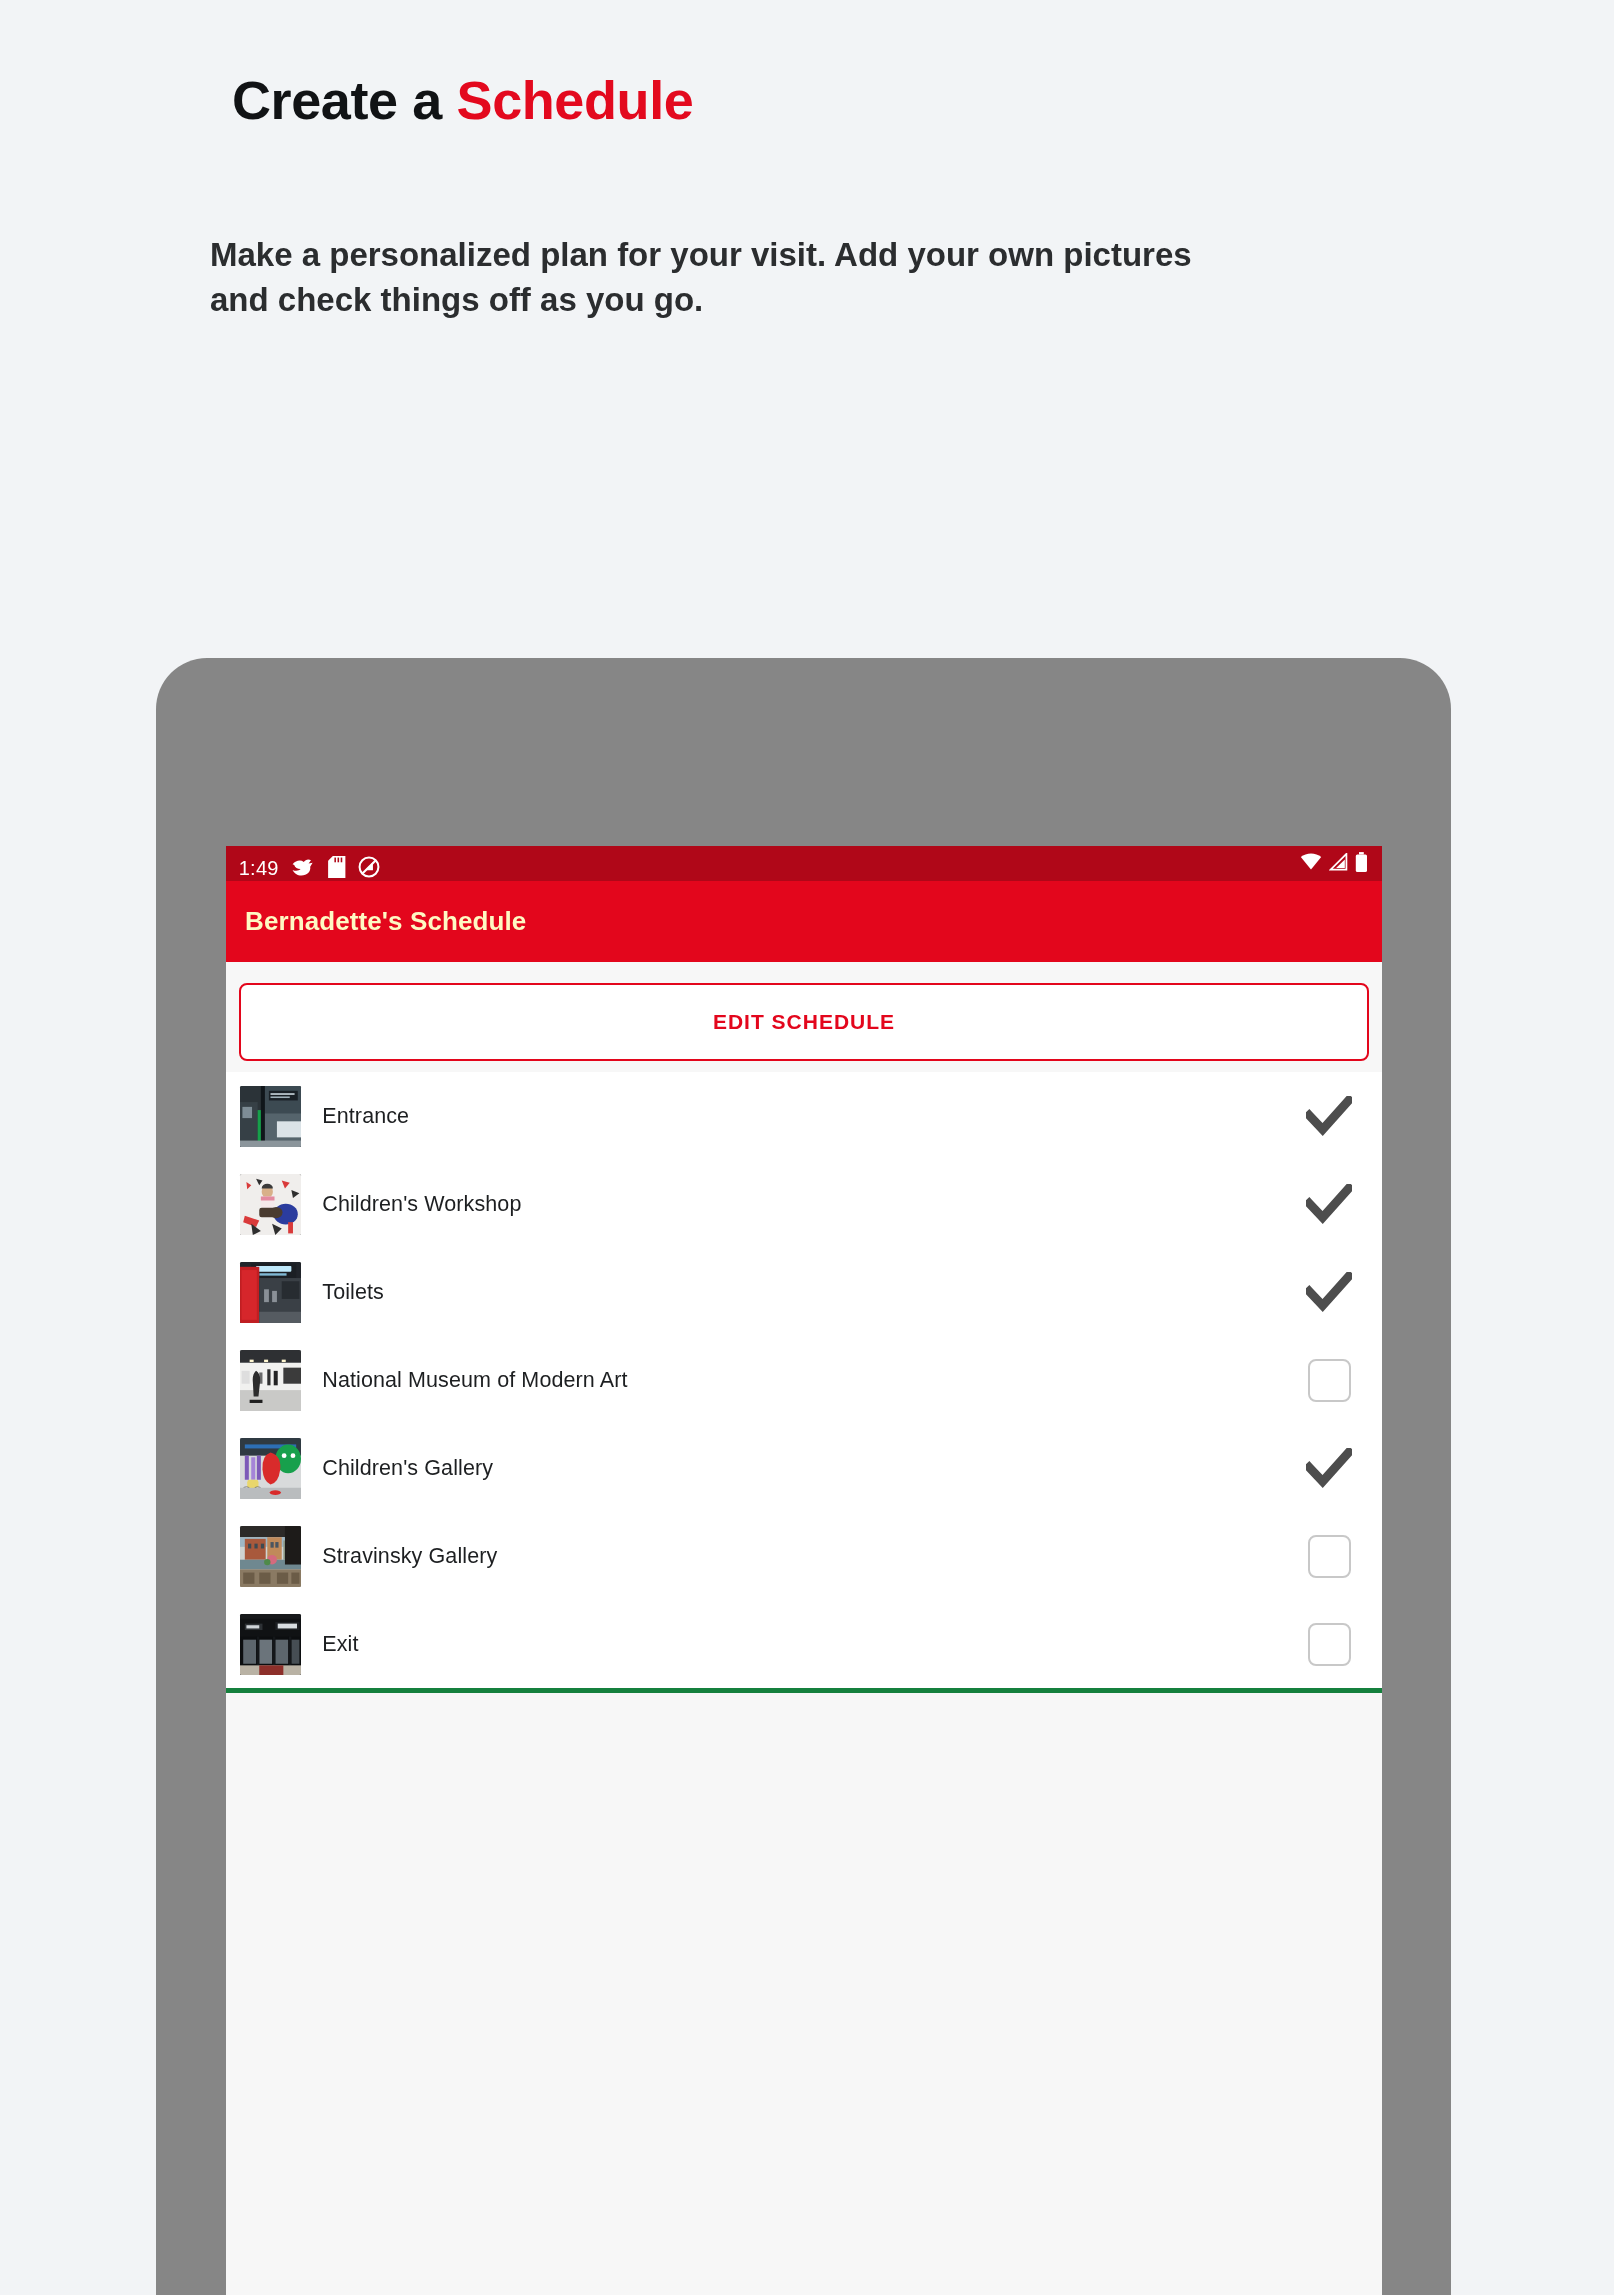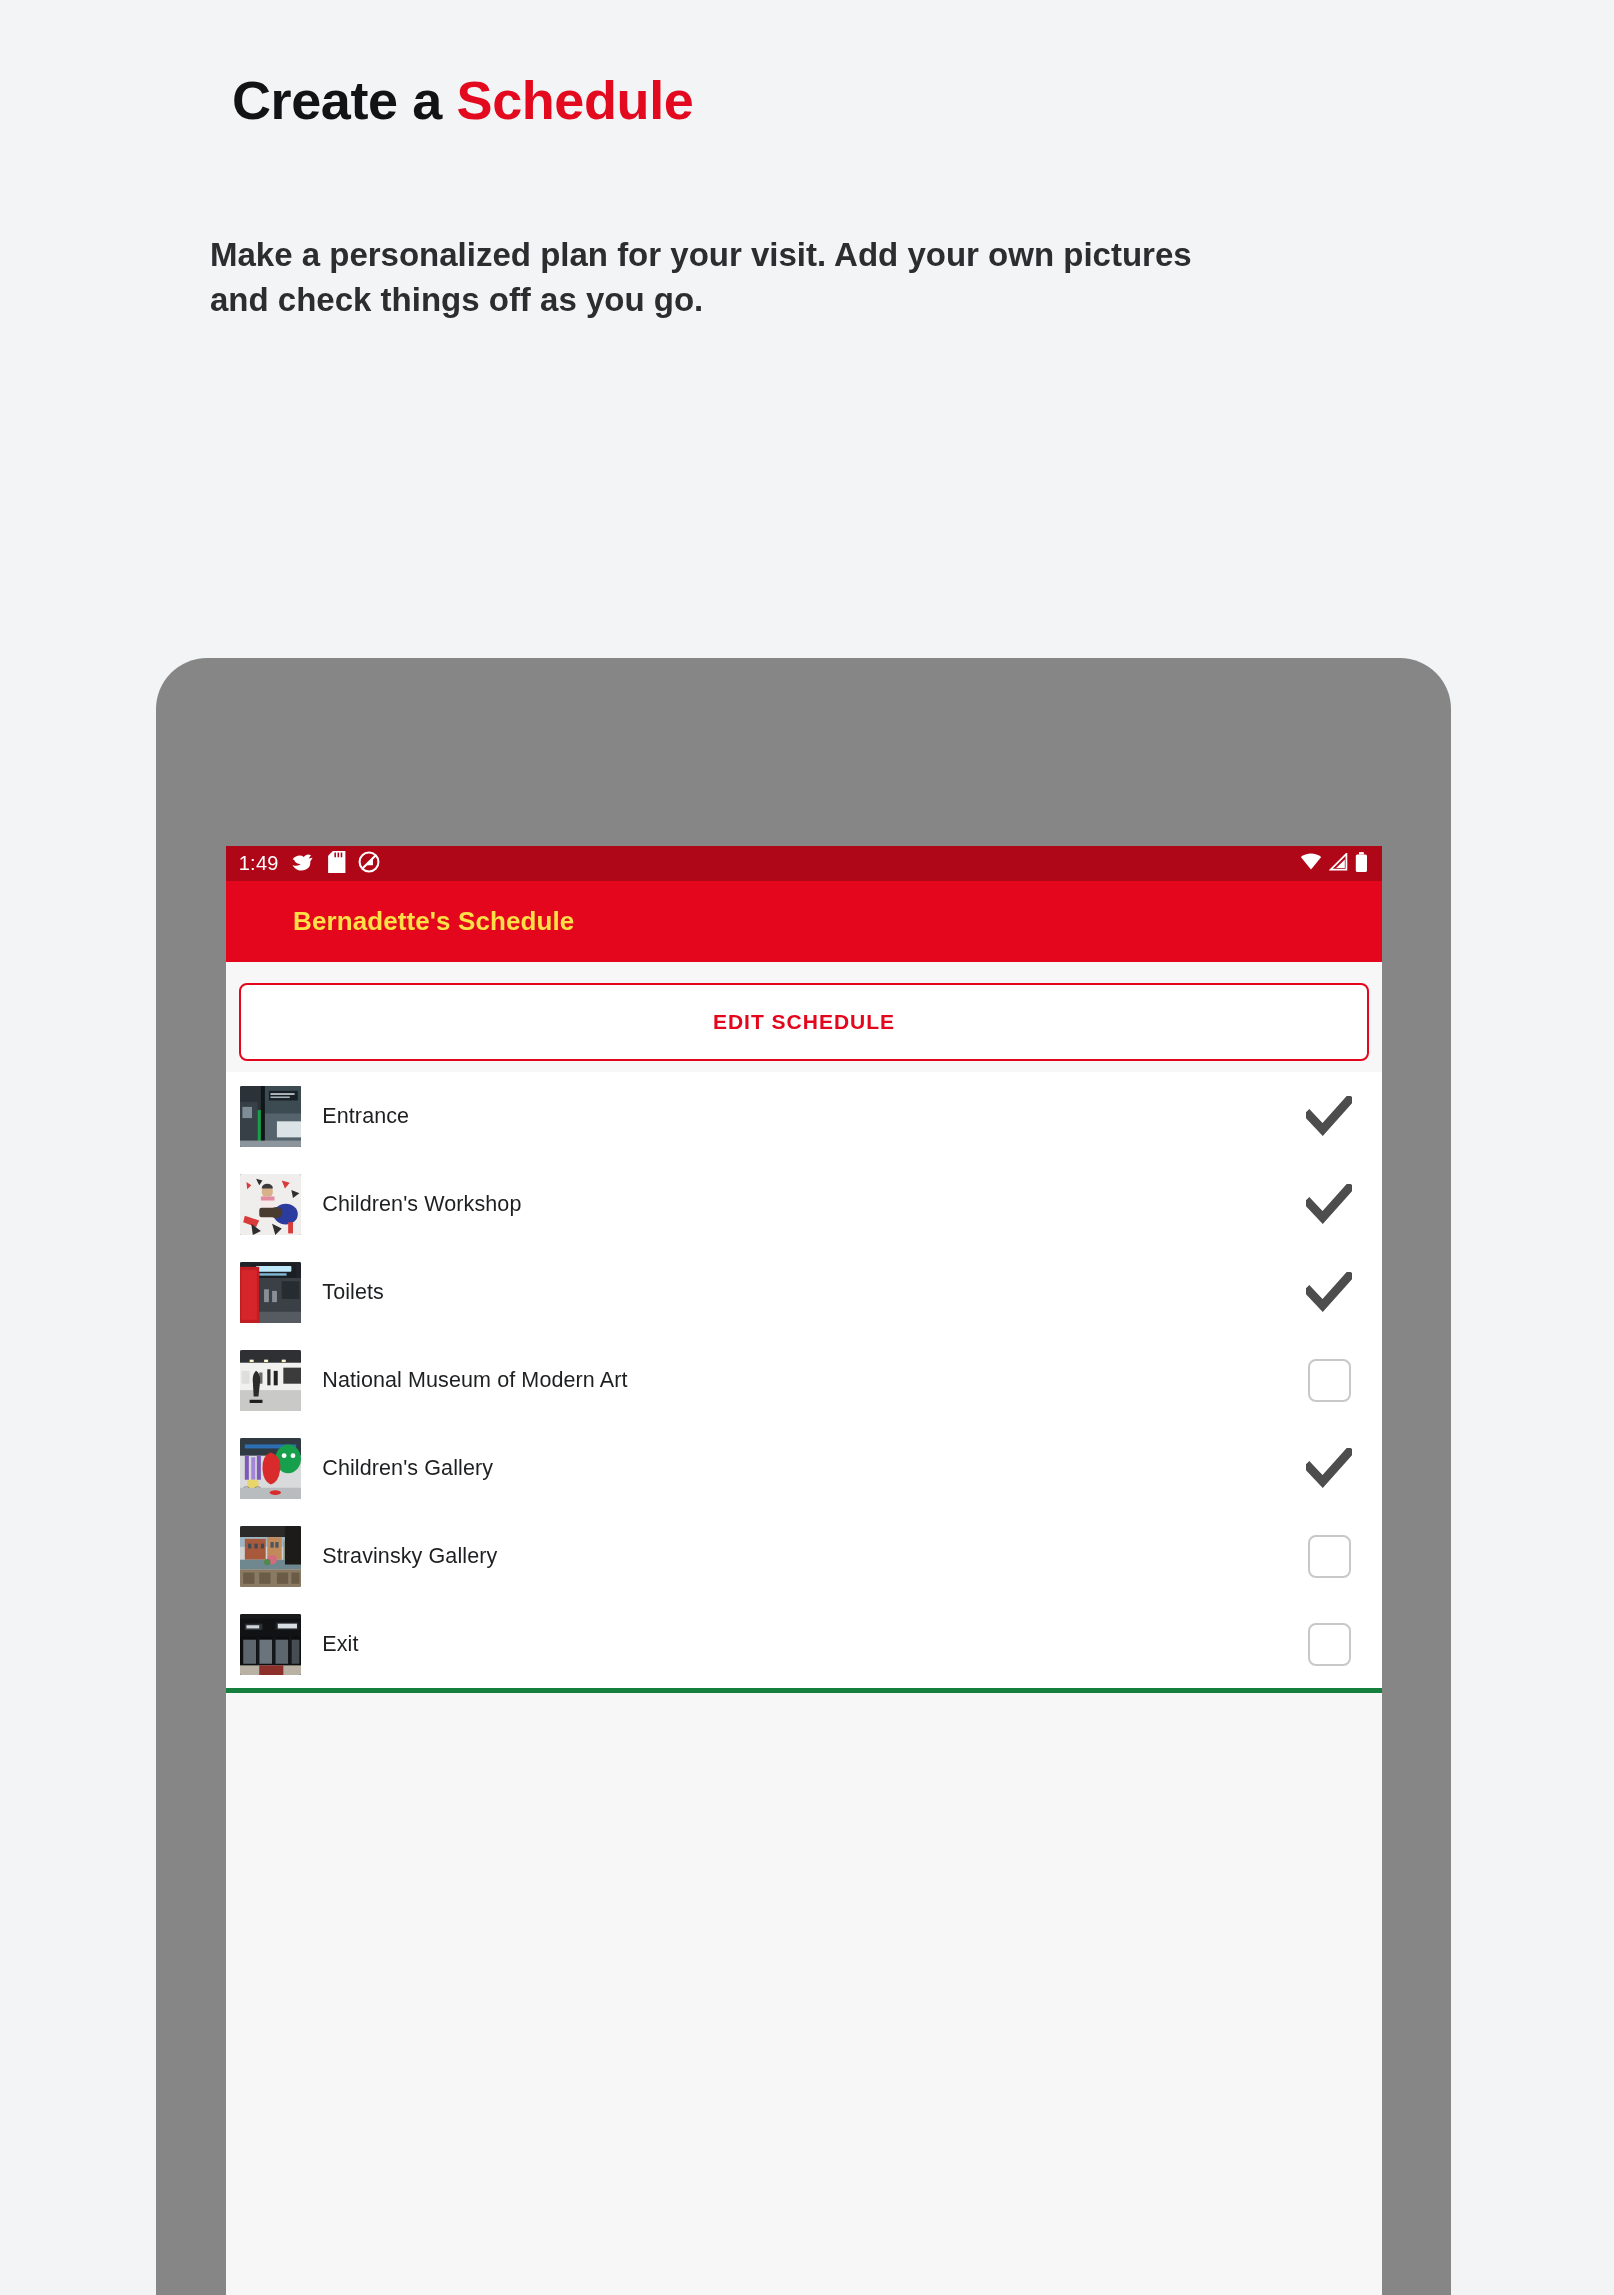--- a/index.html
+++ b/index.html
@@ -65,21 +65,21 @@
     background: #f7f7f7;
     overflow: hidden;
   }
 
   
   .status-bar {
     position: relative;
     height: 35px;
     background: #b00718;
     display: flex;
-    align-items: center;
+    align-items: flex-end;
     padding: 0 12.8px;
   }
   .status-left {
     display: flex;
     align-items: center;
     gap: 12.8px;
   }
   .status-time {
     color: #ffffff;
     font-size: 20px;
@@ -99,25 +99,24 @@
 
   
   .app-bar {
     height: 81px;
     background: #e3061c;
     display: flex;
     align-items: center;
     padding-left: 19px;
   }
   .app-title {
-    color: #fde047;
+    color: #fef9c3;
     font-size: 26px;
     font-weight: 700;
     letter-spacing: 0.1px;
-    margin-left: 48px;
   }
 
   
   .content {
     background: #f7f7f7;
     padding-top: 21px;
   }
 
   .edit-btn-wrap { padding: 0 12.8px 11px 12.8px; }
   .edit-btn {

